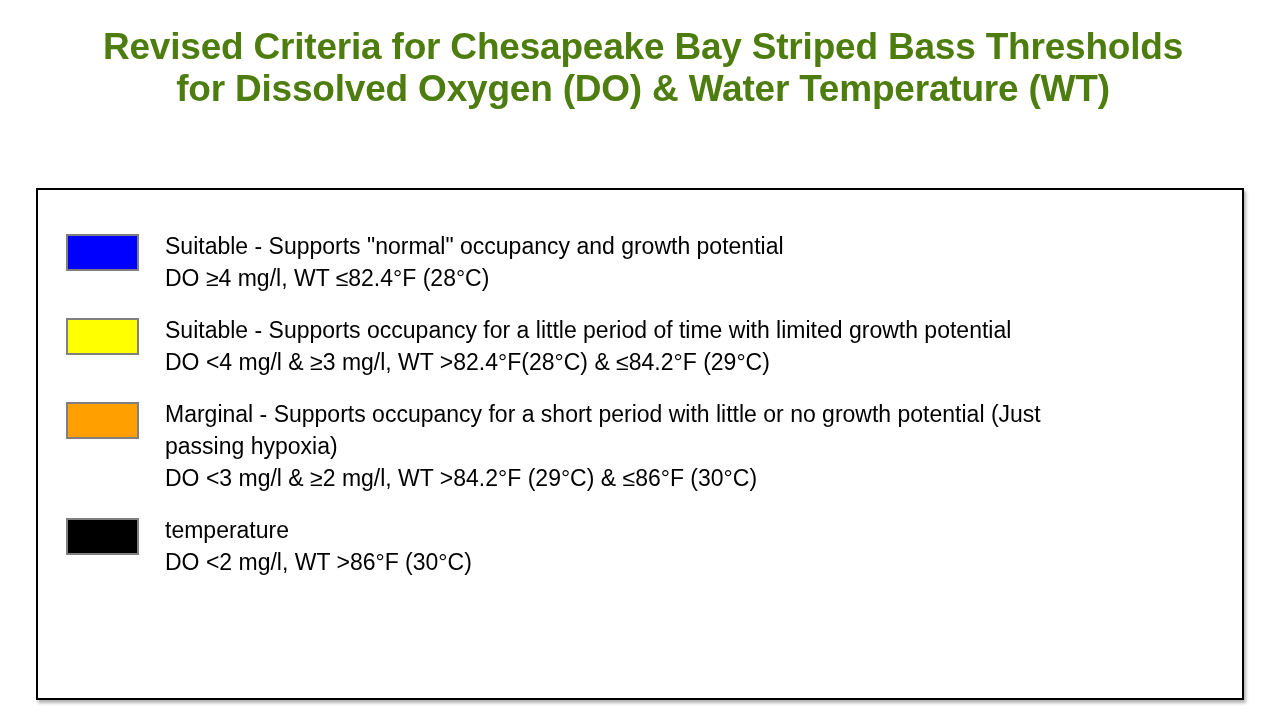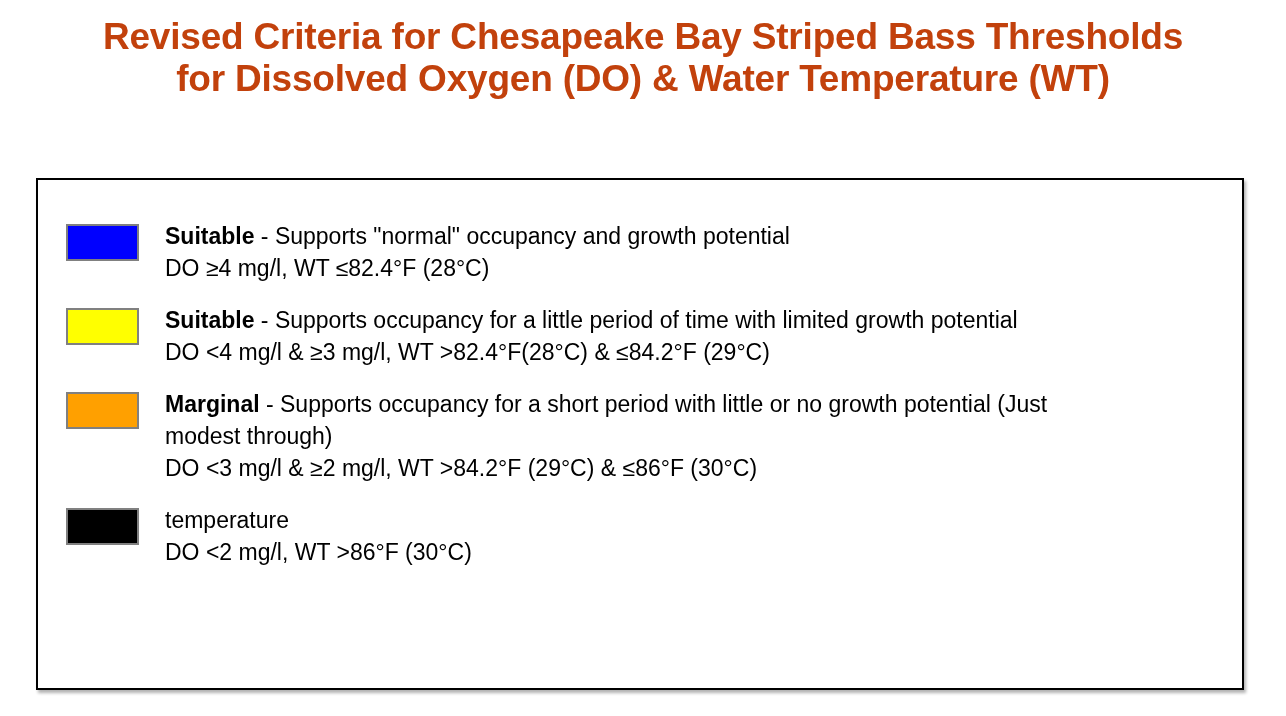--- a/index.html
+++ b/index.html
@@ -5,26 +5,26 @@
   * { margin: 0; padding: 0; box-sizing: border-box; }
   html, body {
     width: 1286px; height: 716px;
     background: #ffffff;
     font-family: "Liberation Sans", sans-serif;
     overflow: hidden;
   }
   .page { position: relative; width: 1286px; height: 716px; }
 
   .title {
-    margin-top: 16px;
+    margin-top: 26px;
     text-align: center;
     font-size: 37px;
     font-weight: bold;
     line-height: 42px;
-    color: #c2410c;
+    color: #4d7c0f;
     letter-spacing: -0.2px;
   }
   .title-line { display: block; }
 
   .legend-box {
     position: absolute;
     left: 36px;
     top: 162px;
     width: 1208px;
     height: 512px;
@@ -49,21 +49,21 @@
     border: 2px solid #808080;
     background: #cccccc;
   }
 
   .entry-text {
     font-size: 23px;
     line-height: 32px;
     color: #000000;
     max-width: 1069px;
   }
-  .entry-label { font-weight: bold; }
+  .entry-label { font-weight: normal; }
   .line { display: block; }
 </style>
 </head>
 <body>
 
 <div class="page">
 
   <h1 class="title">
     <span class="title-line">Revised Criteria for Chesapeake Bay Striped Bass Thresholds</span>
     <span class="title-line">for Dissolved Oxygen (DO) &amp; Water Temperature (WT)</span>
@@ -84,21 +84,21 @@
       <div class="entry-text">
         <span class="line"><span class="entry-label">Suitable</span><span> - Supports occupancy for a little period of time with limited growth potential</span></span>
         <span class="line">DO &lt;4 mg/l &amp; ≥3 mg/l, WT &gt;82.4°F(28°C) &amp; ≤84.2°F (29°C)</span>
       </div>
     </div>
 
     <div class="legend-entry">
       <div class="swatch" style="background-color: rgb(255, 160, 0);"></div>
       <div class="entry-text">
         <span class="line"><span class="entry-label">Marginal</span><span> - Supports occupancy for a short period with little or no growth potential (Just</span></span>
-        <span class="line">modest through)</span>
+        <span class="line">passing hypoxia)</span>
         <span class="line">DO &lt;3 mg/l &amp; ≥2 mg/l, WT &gt;84.2°F (29°C) &amp; ≤86°F (30°C)</span>
       </div>
     </div>
 
     <div class="legend-entry">
       <div class="swatch" style="background-color: rgb(0, 0, 0);"></div>
       <div class="entry-text">
         <span class="line">temperature</span>
         <span class="line">DO &lt;2 mg/l, WT &gt;86°F (30°C)</span>
       </div>

